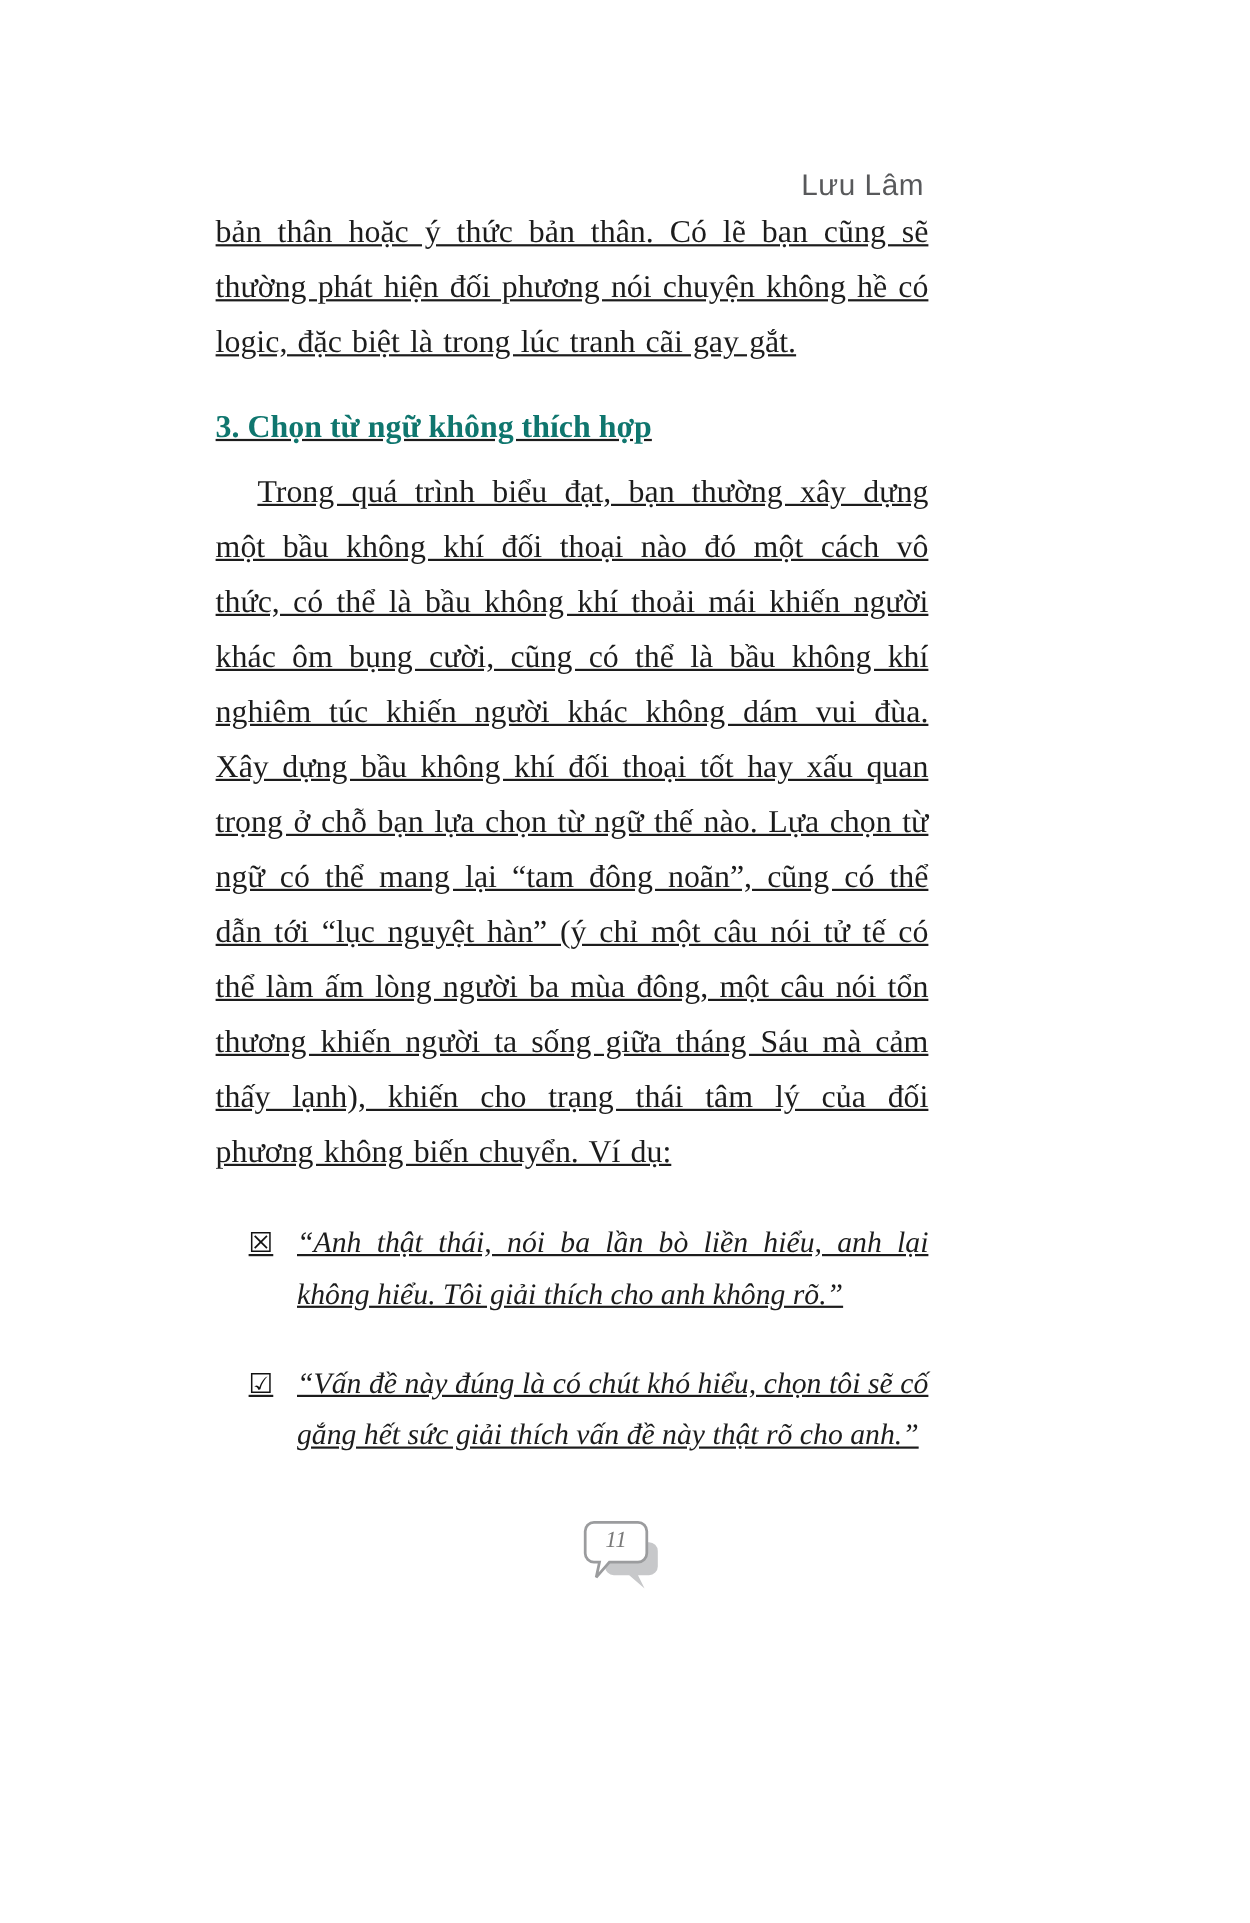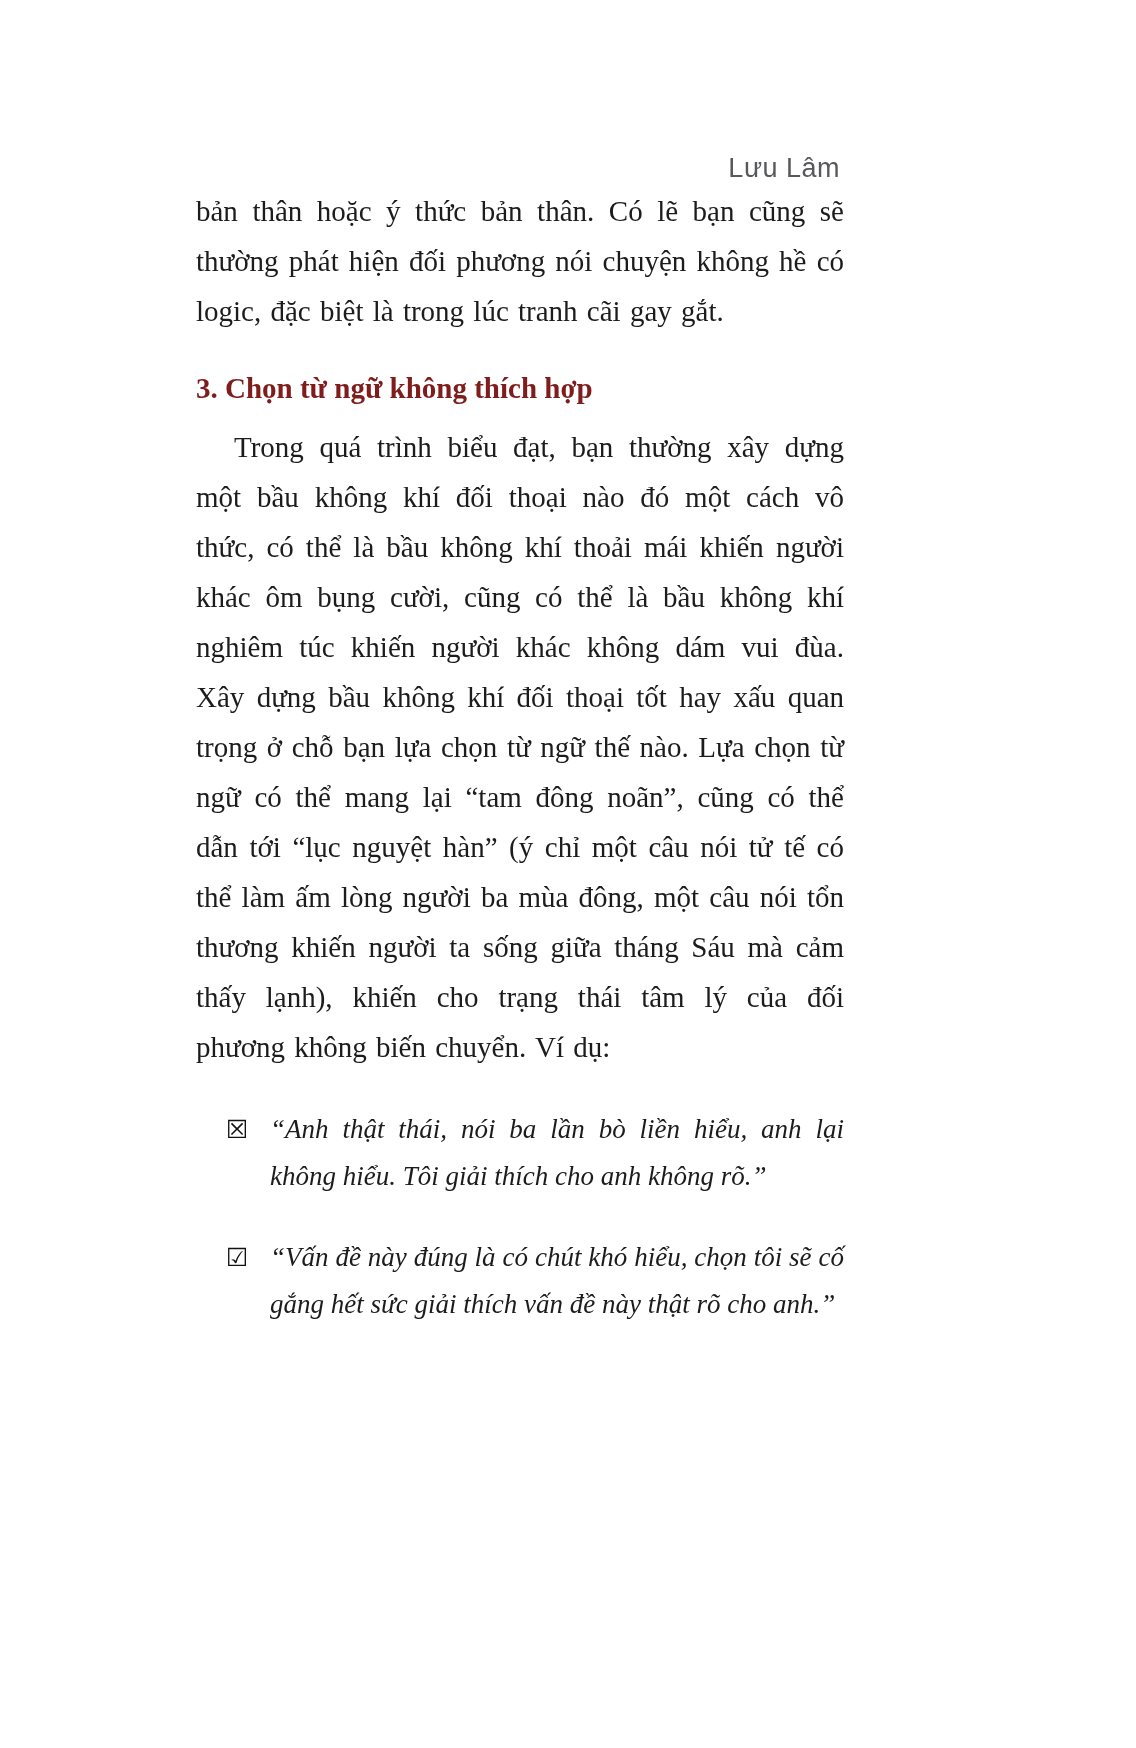--- a/index.html
+++ b/index.html
@@ -28,38 +28,39 @@
     font-size: 27px;
     color: #58595b;
     letter-spacing: 0.5px;
     margin-top: 33px;
   }
   .content {
     position: absolute;
     top: 186px;
     left: 196px;
     width: 648px;
+    text-decoration: underline;
   }
   .body-par {
     margin: 0;
     font-size: 29px;
     line-height: 50px;
     text-align: justify;
     color: #1c1c1c;
     word-spacing: 2px;
   }
   .body-par.indent {
     text-indent: 38px;
   }
   .section-heading {
     margin: 30px 0 12px 0;
     font-size: 29px;
     line-height: 44px;
     font-weight: bold;
-    color: #7f1d1d;
+    color: #0f766e;
   }
   .example {
     display: flex;
     align-items: flex-start;
     margin: 34px 0 0 30px;
   }
   .example .marker {
     flex: none;
     width: 44px;
     font-family: "DejaVu Sans", sans-serif;
@@ -127,14 +128,25 @@
       <p class="example-text">“Anh thật thái, nói ba lần bò liền hiểu, anh lại không hiểu. Tôi giải thích cho anh không rõ.”</p>
     </div>
 
     <div class="example">
       <span class="marker">☑</span>
       <p class="example-text">“Vấn đề này đúng là có chút khó hiểu, chọn tôi sẽ cố gắng hết sức giải thích vấn đề này thật rõ cho anh.”</p>
     </div>
 
   </div>
 
+  <div class="page-footer">
+    <div class="bubble-wrap">
+      <svg width="80" height="66" viewBox="0 0 80 66">
+
+        <path d="M30 22 h32 a8 8 0 0 1 8 8 v14 a8 8 0 0 1 -8 8 h-10 l6 12 l-14 -12 h-14 a8 8 0 0 1 -8 -8 v-14 a8 8 0 0 1 8 -8 z" fill="#c7c8ca" stroke="none"></path>
+
+        <path d="M12 4 h40 a8 8 0 0 1 8 8 v20 a8 8 0 0 1 -8 8 h-26 l-12 14 l3 -14 h-5 a8 8 0 0 1 -8 -8 v-20 a8 8 0 0 1 8 -8 z" fill="#ffffff" stroke="#9b9c9e" stroke-width="2.5"></path>
+      </svg>
+      <span class="page-num">11</span>
+    </div>
+  </div>
 
 </div>
 
 </body></html>

